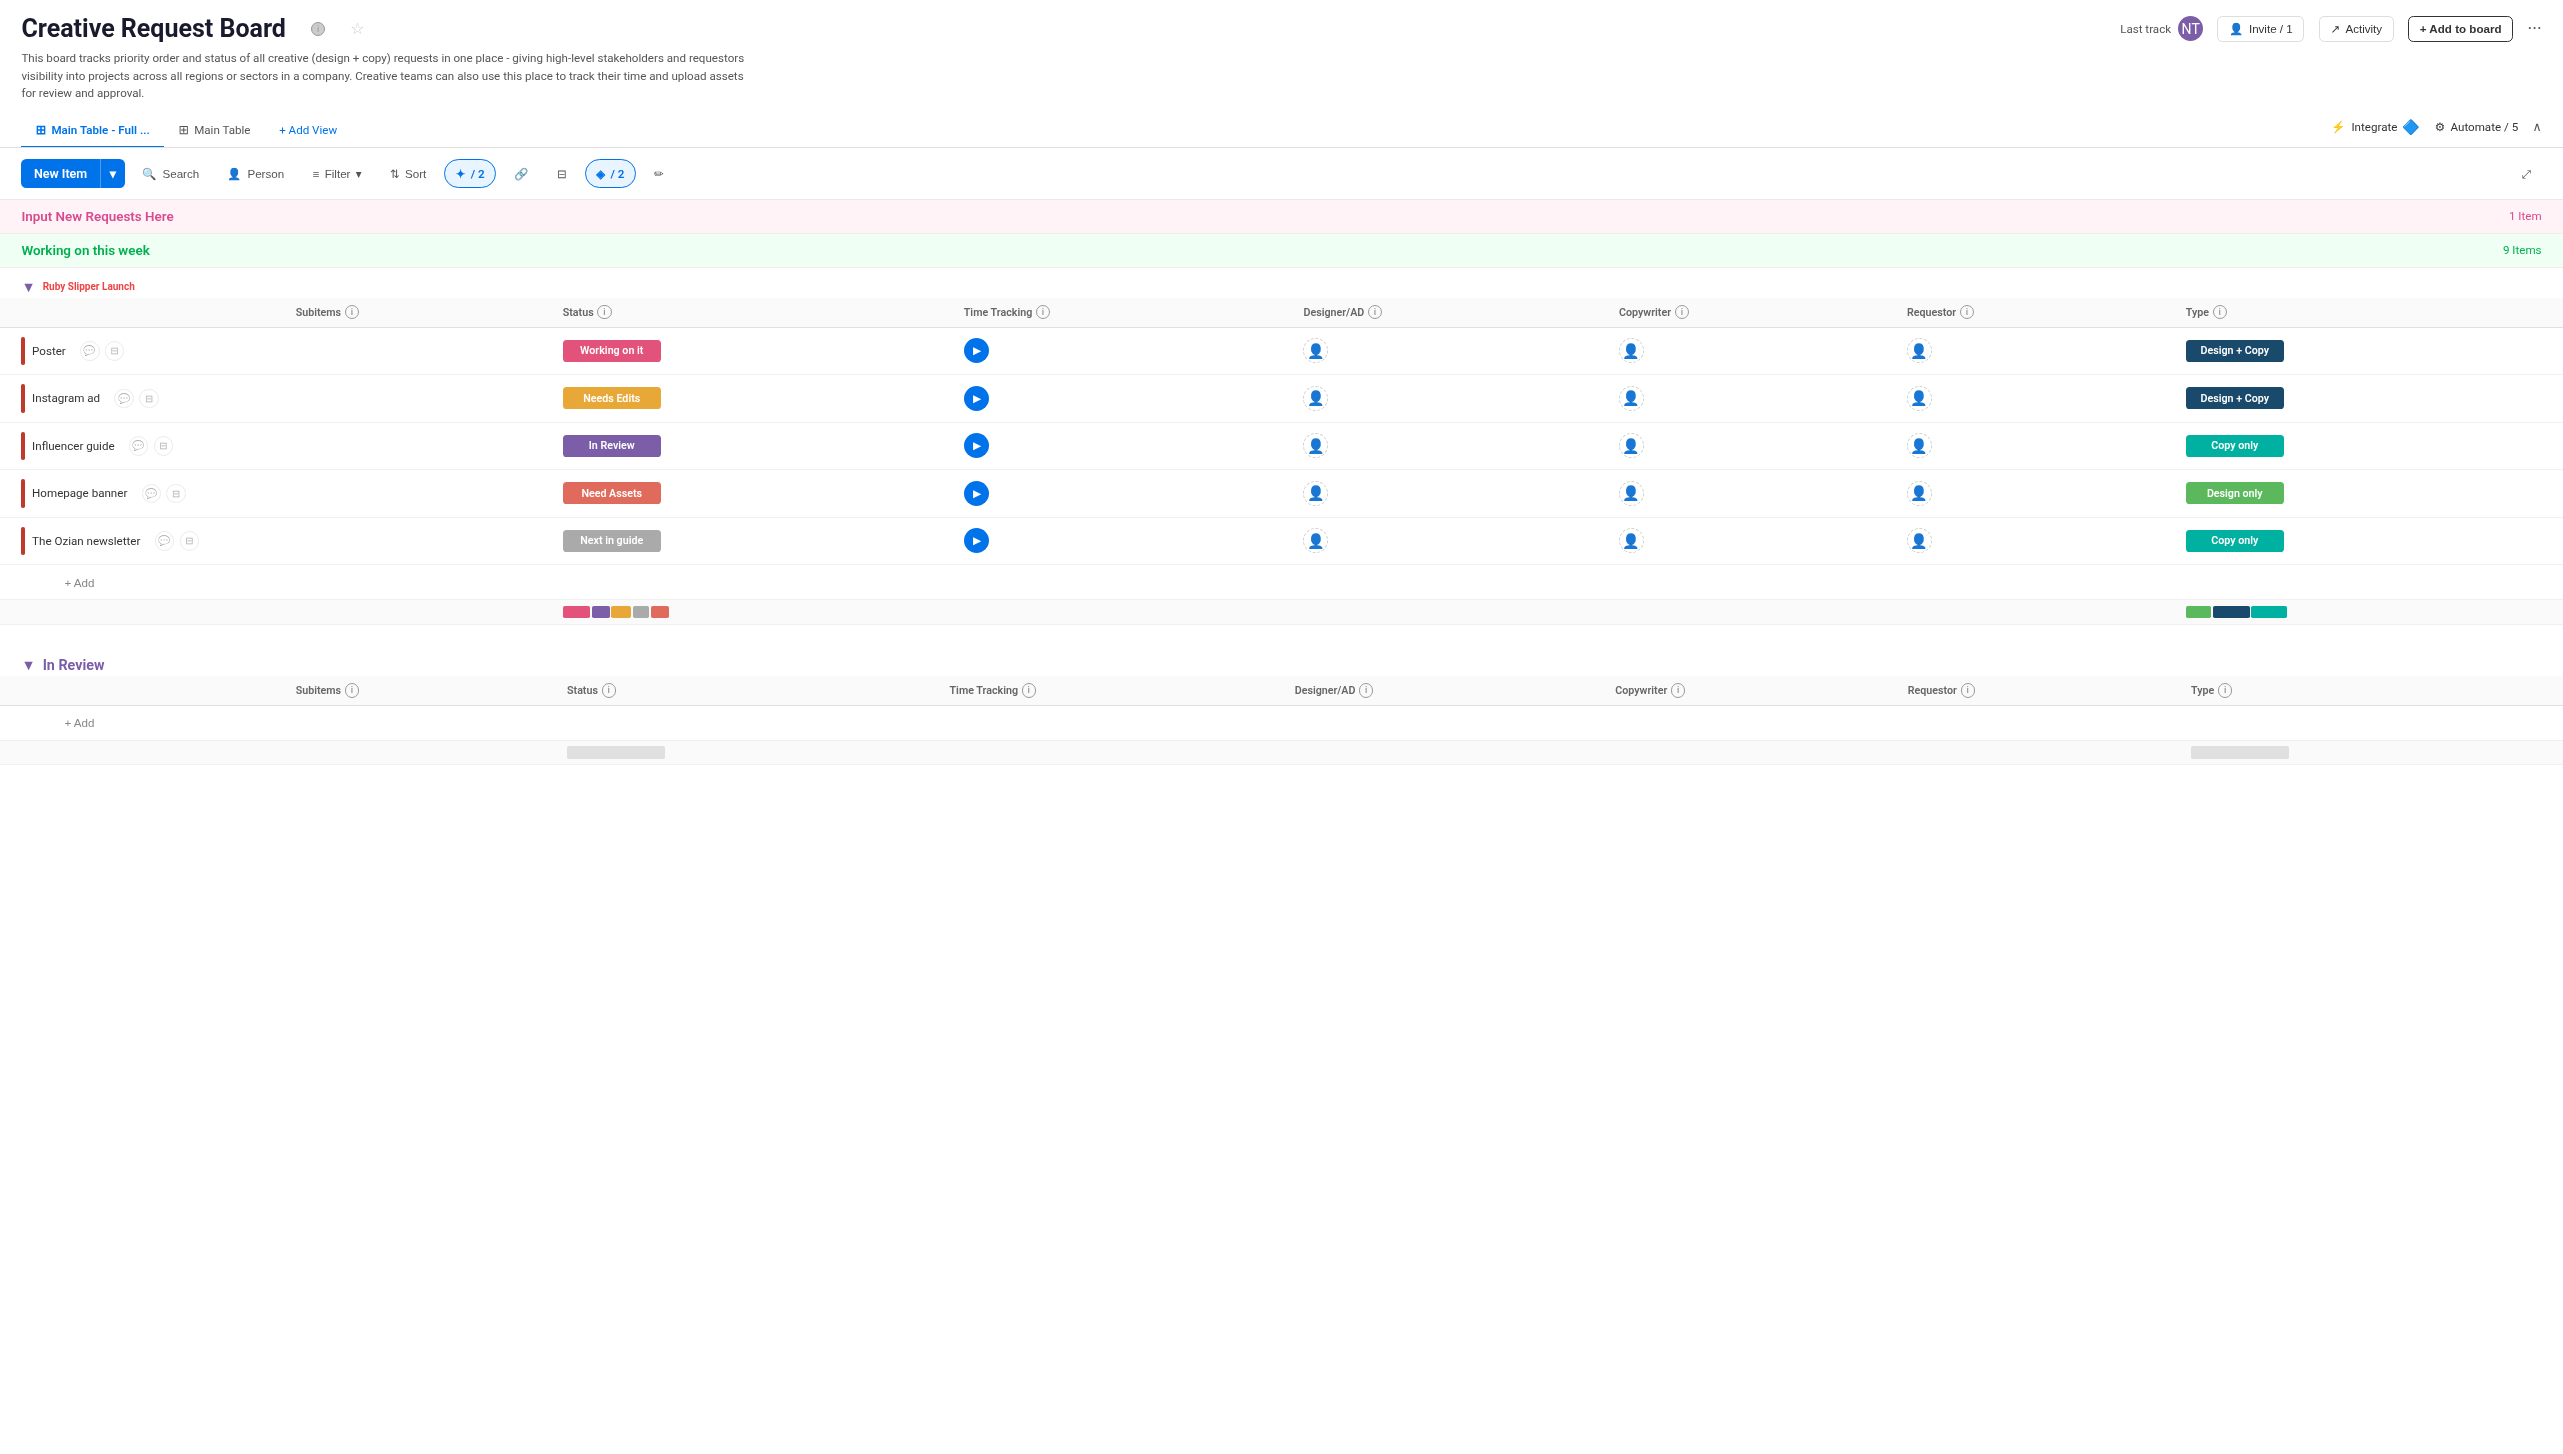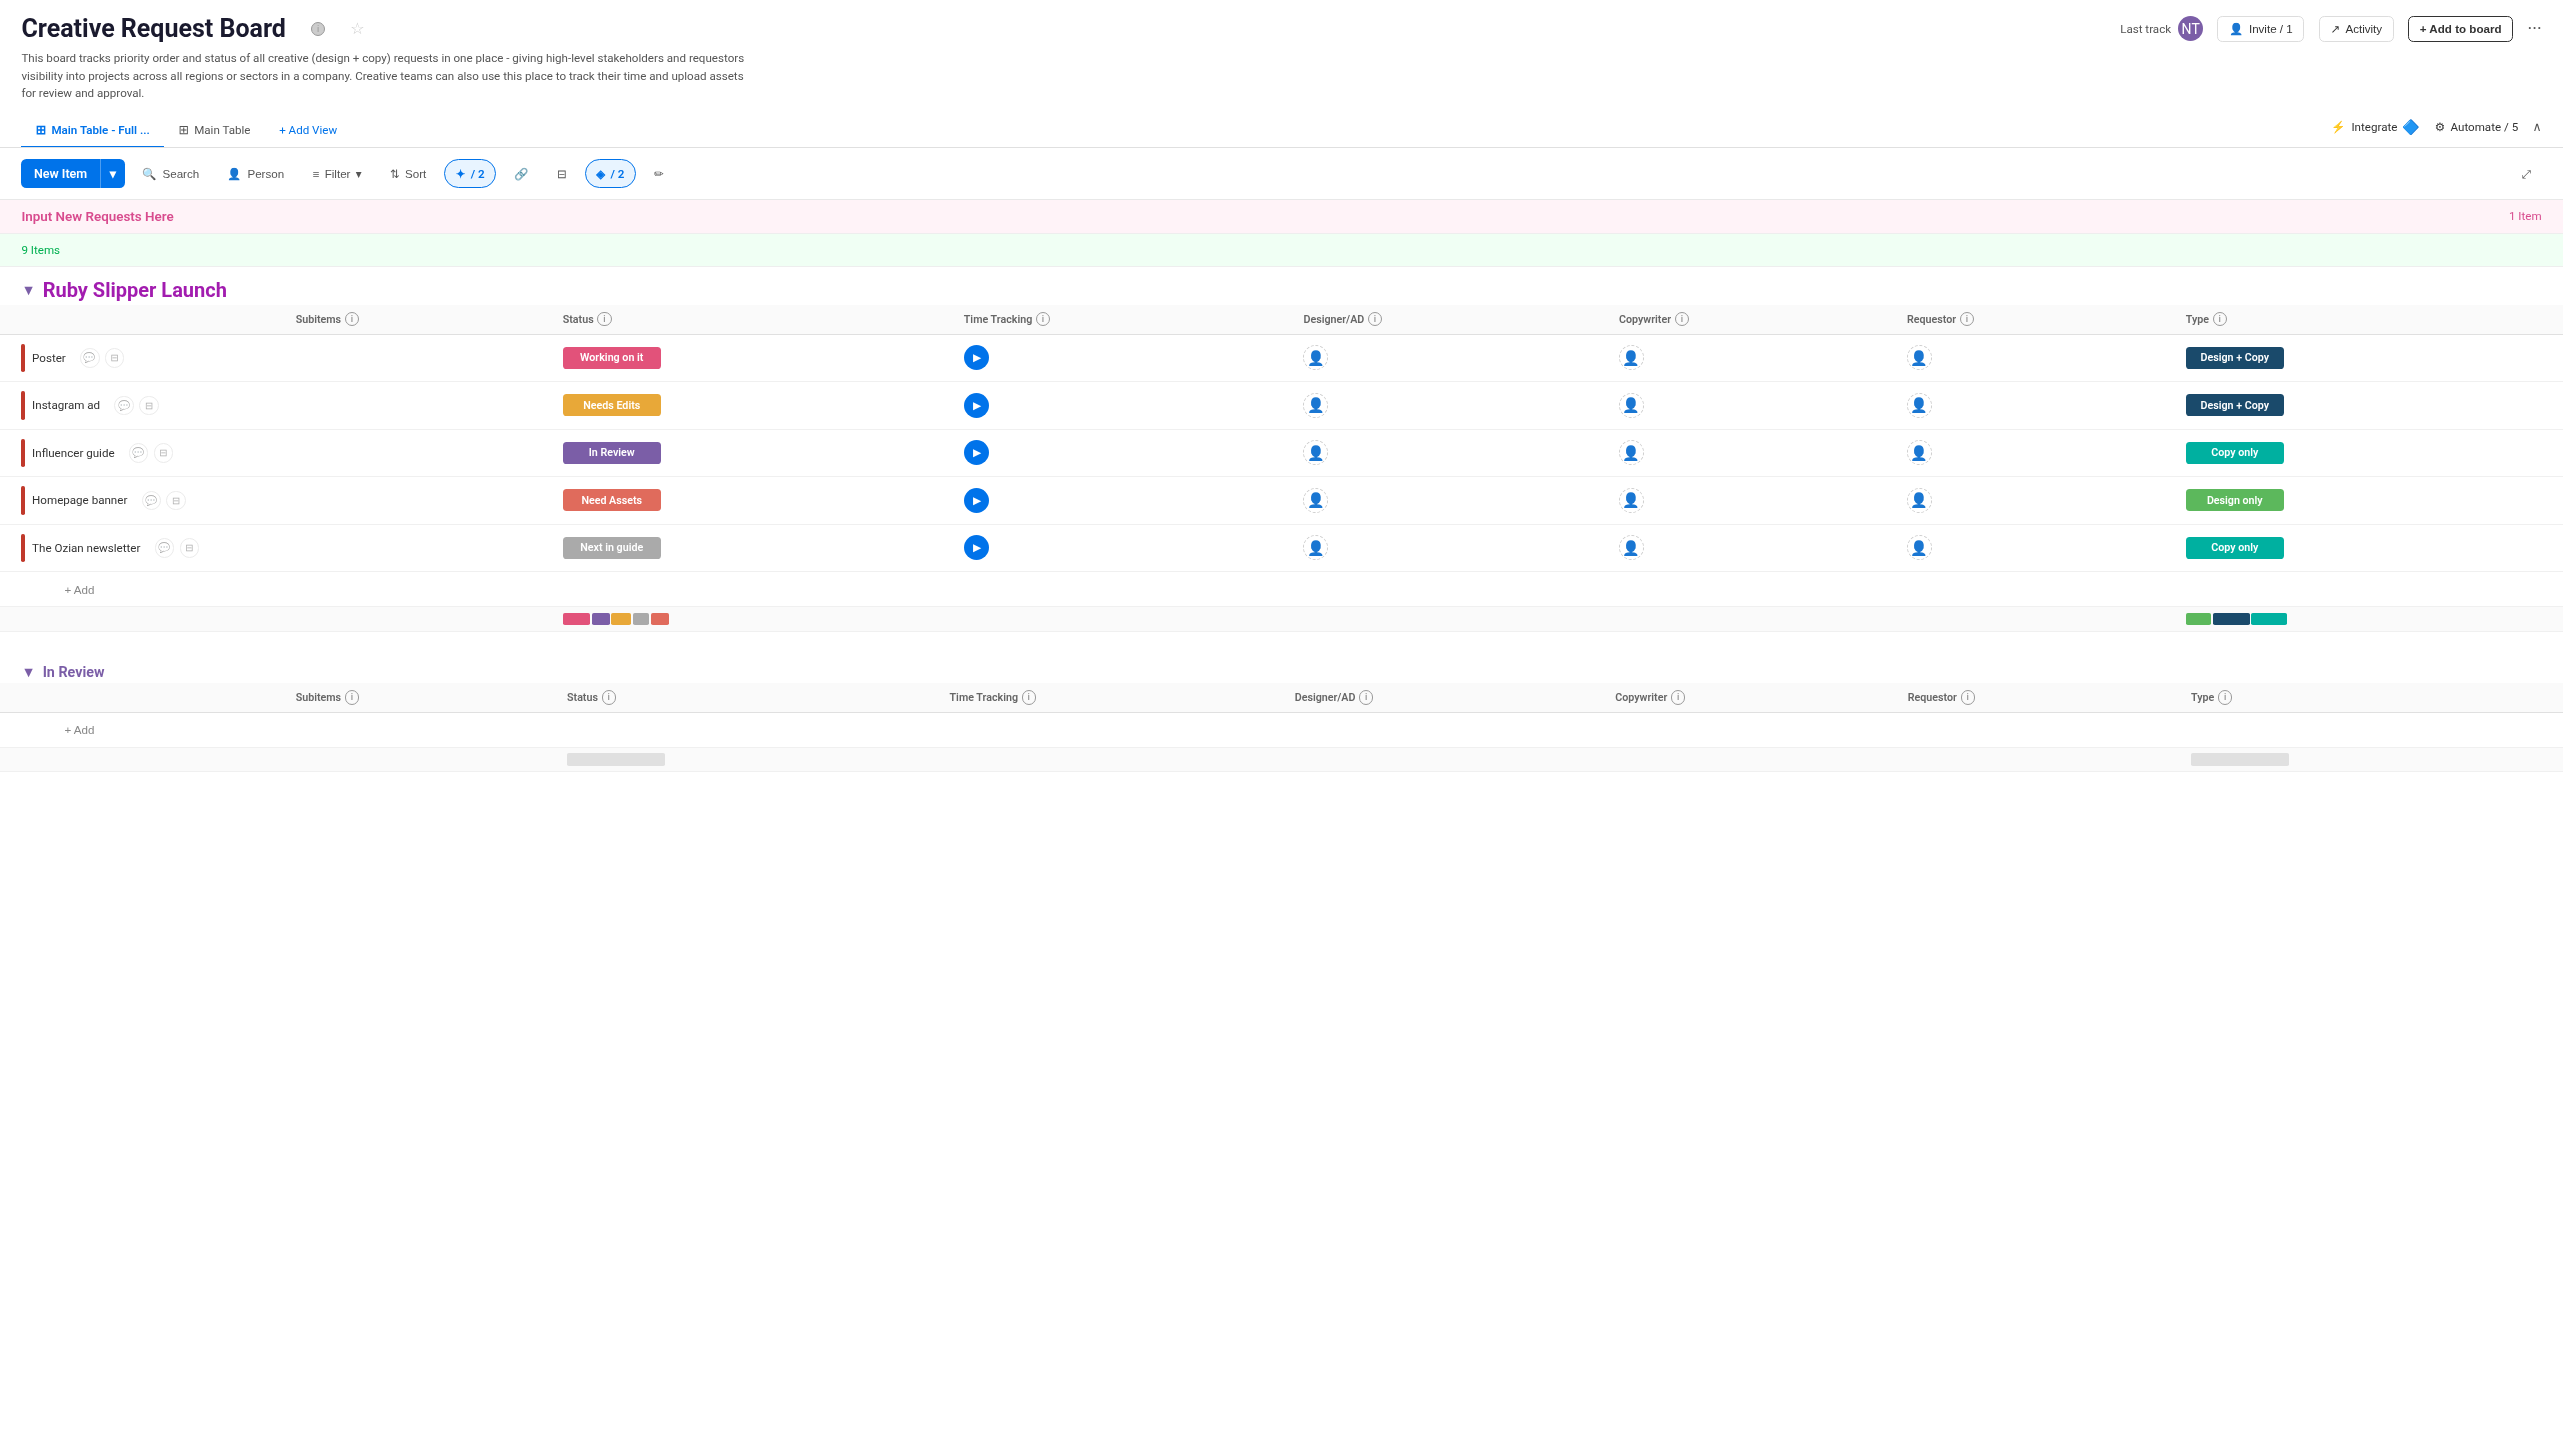--- a/index.html
+++ b/index.html
@@ -43,21 +43,21 @@
     .section-input-new-label { font-size: 13.4px; font-weight: 600; color: #d84b8e; flex: 1; }
     .section-count-pink { color: #d84b8e; font-size: 11.6px; }
 
     .section-working { display: flex; align-items: center; padding: 9px 21.4px; background: #f0fff4; border-bottom: 0.9px solid #eee; }
     .section-working-label { font-size: 13.4px; font-weight: 600; color: #00b050; flex: 1; }
     .section-count-green { color: #00b050; font-size: 11.6px; }
 
     .group-table-section { margin-bottom: 21.4px; }
     .group-title-row { display: flex; align-items: center; padding: 10.7px 21.4px 3.6px; }
     .group-chevron { cursor: pointer; margin-right: 7.1px; color: #7b5ea7; font-size: 14.3px; }
-    .group-name { font-size: 20px; font-weight: 700; color: #a21caf; }
+    .group-name { font-size: 10px; font-weight: 700; color: #ef4444; }
 
     .table-wrapper { overflow-x: auto; }
     table { width: 100%; border-collapse: collapse; min-width: 802px; }
     thead th { padding: 7.1px 10.7px; font-size: 10.7px; font-weight: 600; color: #666; text-align: left; border-bottom: 0.9px solid #e0e0e0; background: #fafafa; white-space: nowrap; }
     thead th .col-header { display: flex; align-items: center; gap: 3.6px; }
     tbody tr { border-bottom: 0.9px solid #f0f0f0; }
     .item-name-cell { display: flex; align-items: center; gap: 7.1px; padding: 9px 10.7px 9px 21.4px; }
     .item-left-bar { width: 3.6px; height: 28.5px; border-radius: 1.8px; background: #c0392b; flex-shrink: 0; }
     .item-name { font-size: 11.6px; color: #333; }
     .item-action-icons { display: flex; align-items: center; gap: 5.3px; margin-left: 7.1px; opacity: 0.4; }
@@ -183,20 +183,21 @@
 </div>
 
 <div class="content">
 
   <div class="section-input-new">
     <span class="section-input-new-label">Input New Requests Here</span>
     <span class="section-count-pink">1 Item</span>
   </div>
 
   <div class="section-working">
+    <span class="section-working-label">Working on this week</span>
     <span class="section-count-green">9 Items</span>
   </div>
 
   <div class="group-table-section">
     <div class="group-title-row">
       <span class="group-chevron">▼</span>
       <span class="group-name">Ruby Slipper Launch</span>
     </div>
     <div class="table-wrapper">
       <table>

